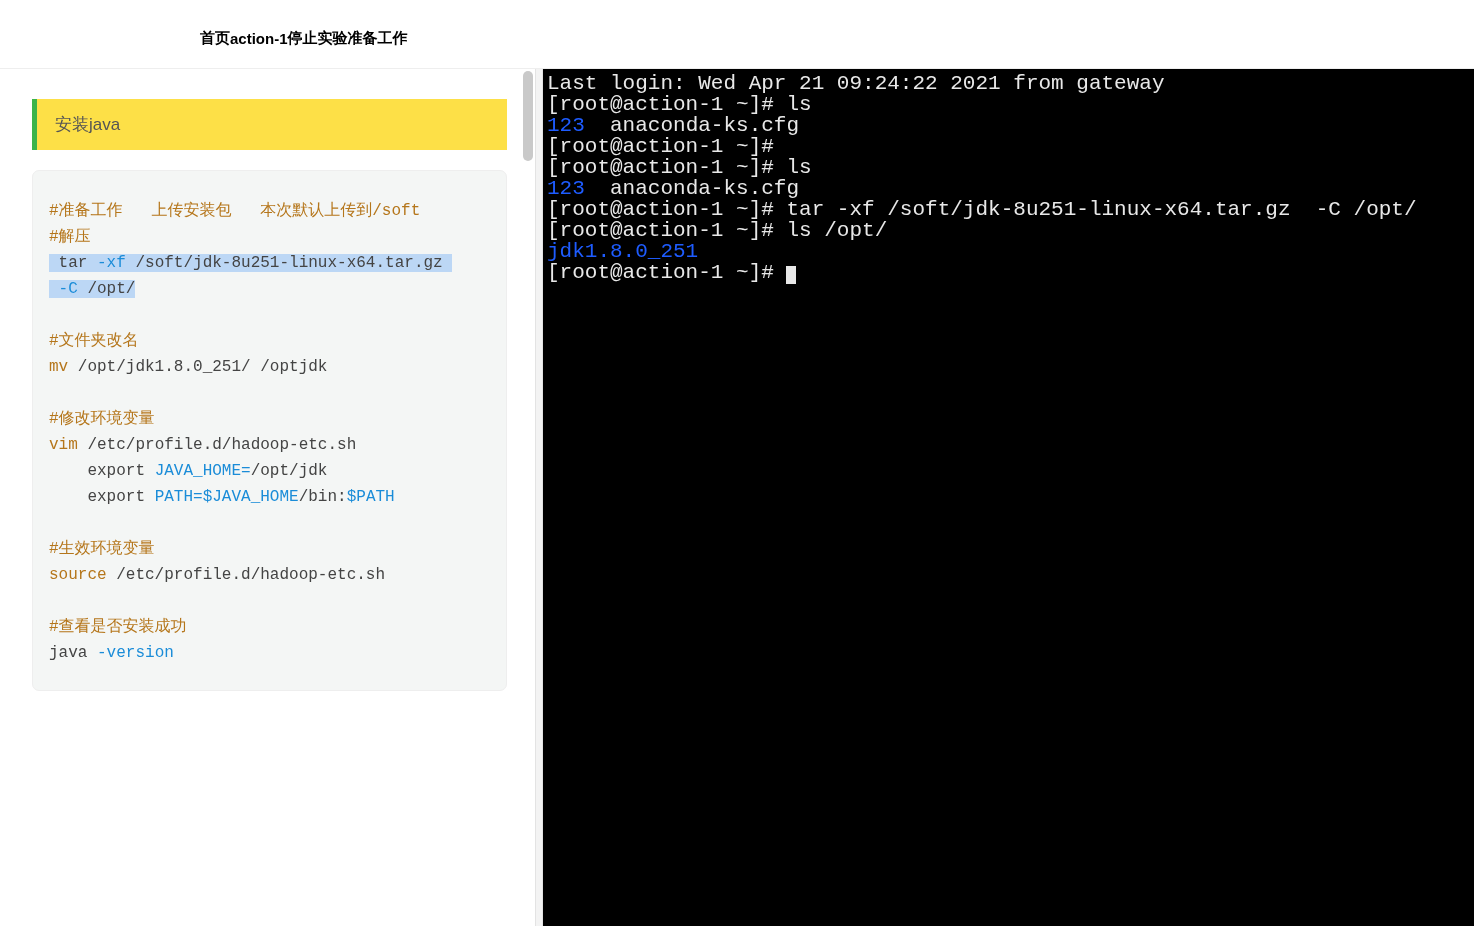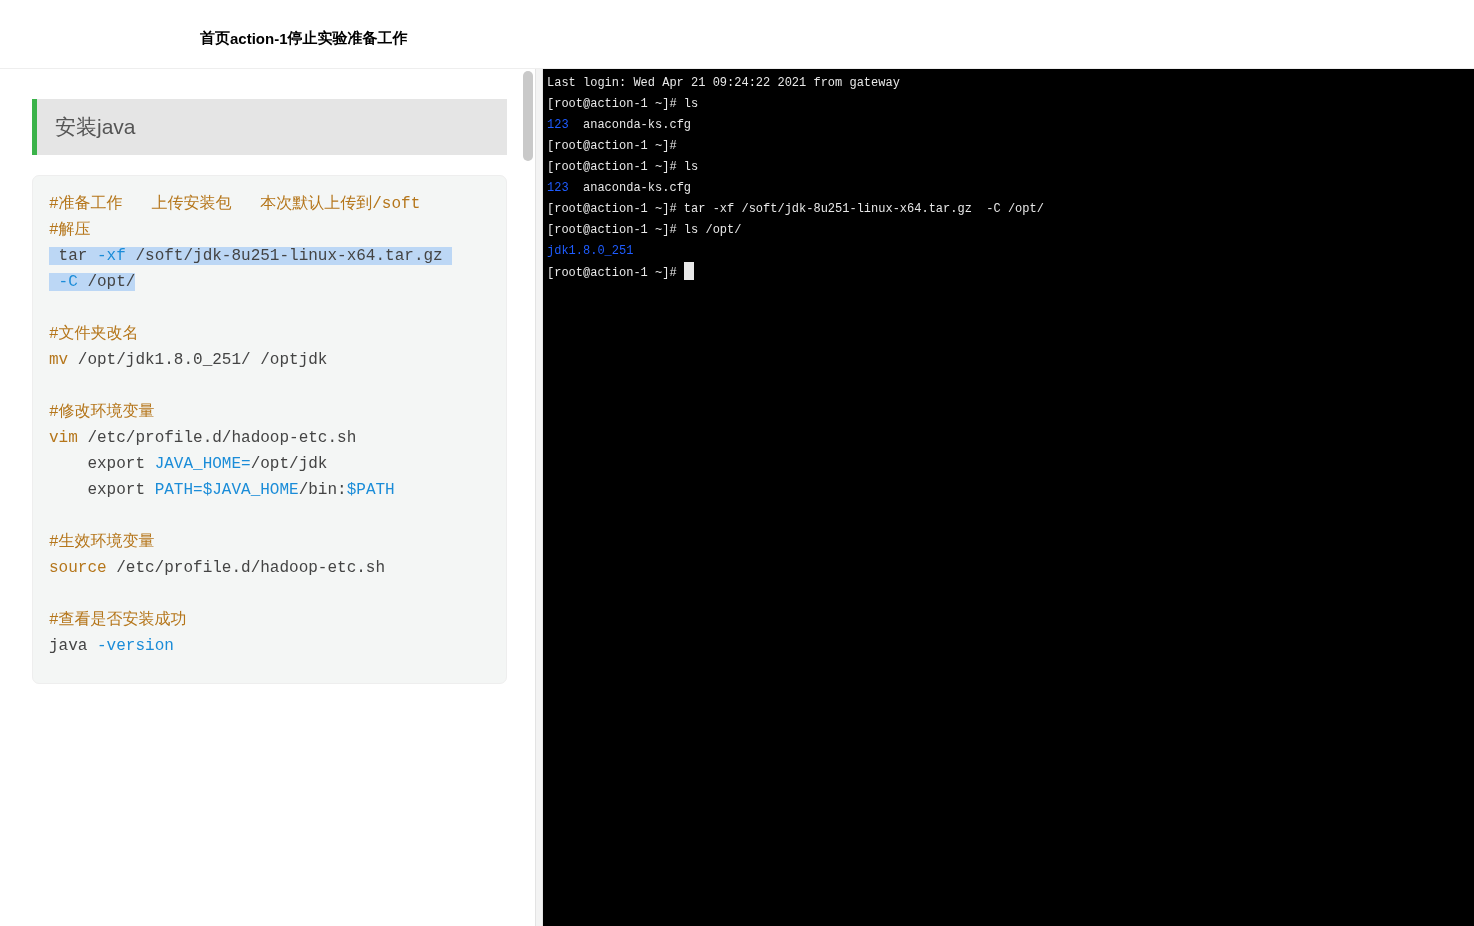--- a/index.html
+++ b/index.html
@@ -42,31 +42,31 @@
 }
 .left h1 {
   font-size: 32px;
   font-weight: 800;
   color: #222;
   margin-bottom: 26px;
   letter-spacing: -0.5px;
 }
 .section-title {
   border-left: 5px solid #3bb34a;
-  background: #e5e5e5;
+  background: #fde047;
   padding: 14px 18px;
-  font-size: 21px;
+  font-size: 17px;
   color: #555;
   margin-bottom: 20px;
 }
 .code-box {
   background: #f4f6f5;
   border: 1px solid #eee;
   border-radius: 7px;
-  padding: 15px 16px 24px;
+  padding: 27px 16px 24px;
   font-family: Consolas, "Courier New", monospace;
   font-size: 16px;
   line-height: 26px;
   color: #444;
   margin-bottom: 24px;
   white-space: pre-wrap;
   word-break: break-all;
 }
 .c-comment { color: #b5761b; }
 .c-kw { color: #b5761b; }
@@ -86,21 +86,21 @@
   right:2px; top:2px;
   width:10px; height:90px;
   background:#c9c9c9;
   border-radius:5px;
 }
 .terminal {
   flex: 1;
   background: #000;
   color: #e8e8e8;
   font-family: Consolas, "Courier New", monospace;
-  font-size: 12px;
+  font-size: 21px;
   line-height: 21px;
   padding: 4px 4px;
   white-space: pre;
   overflow: hidden;
 }
 .t-blue { color: #1e5cff; }
 .cursor-block {
   display: inline-block;
   width: 10px;
   height: 18px;

